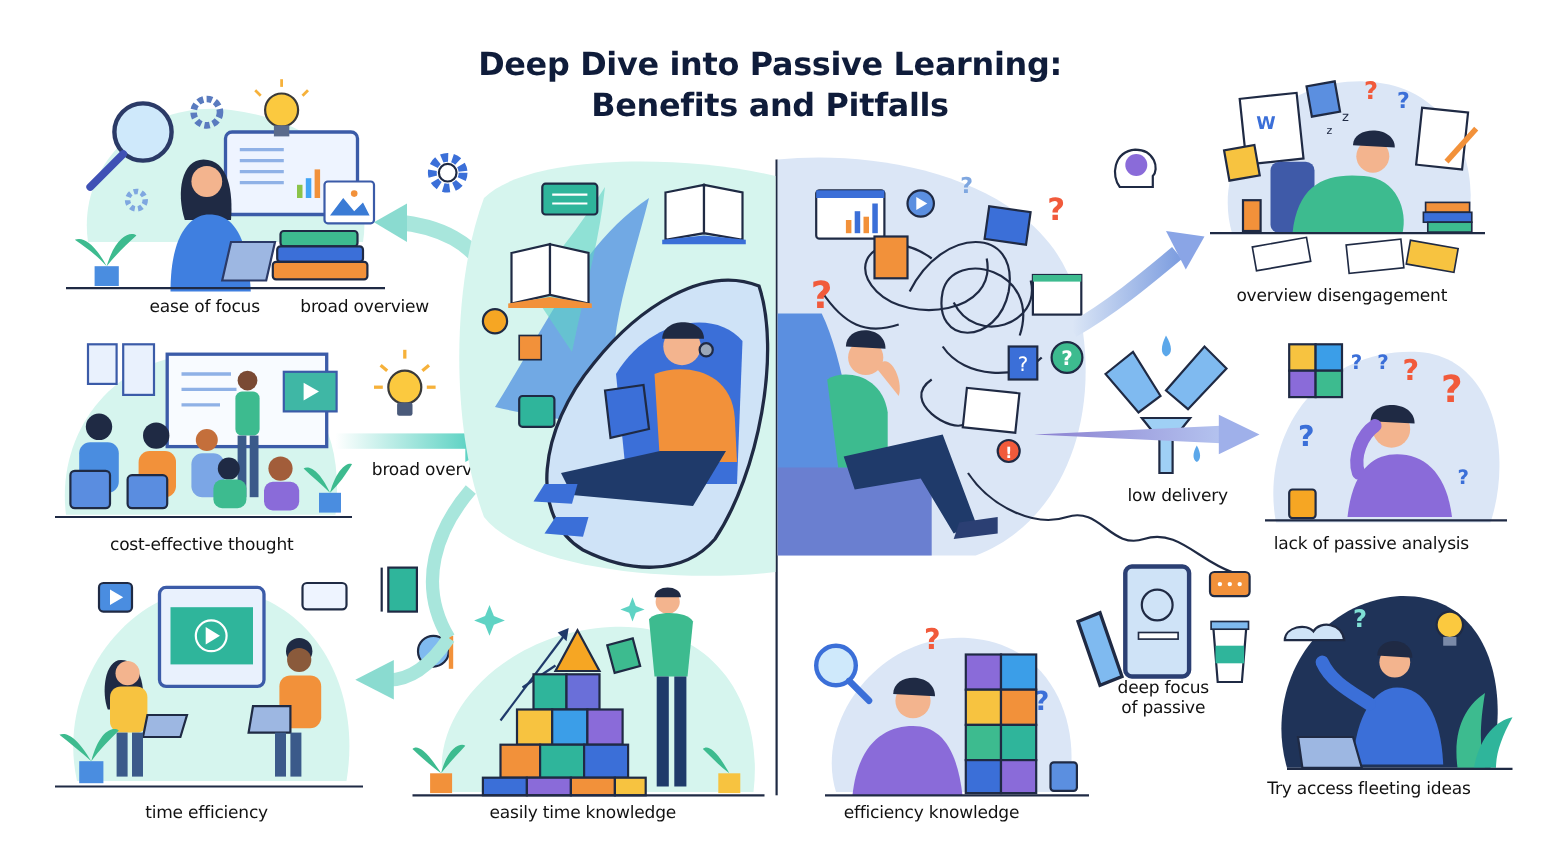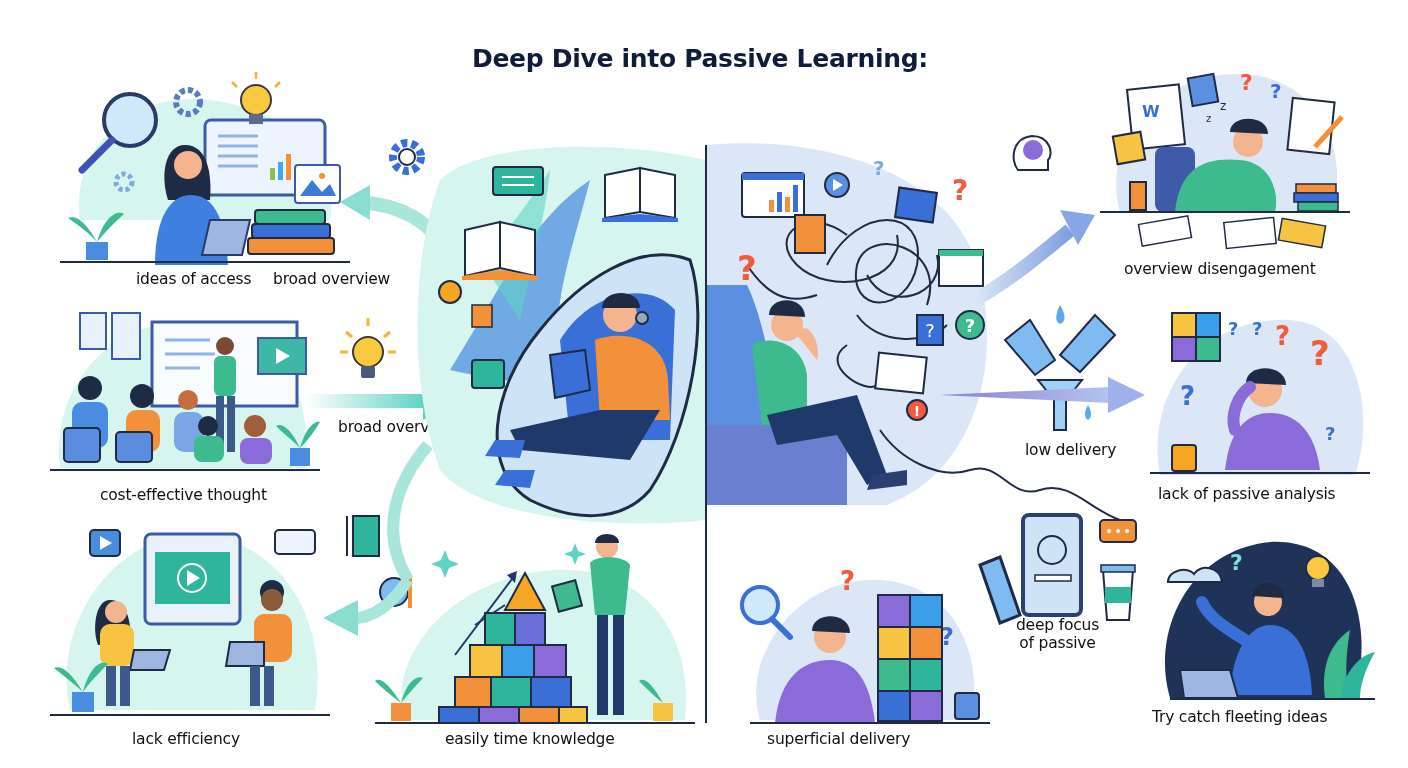--- a/index.html
+++ b/index.html
@@ -1,28 +1,29 @@
 <!DOCTYPE html>
 <html><head>
 <meta charset="utf-8">
 <style>
   html,body{margin:0;padding:0;background:#ffffff;}
   body{width:1408px;height:768px;position:relative;overflow:hidden;font-family:"Liberation Sans",sans-serif;color:#111827;}
   .abs{position:absolute;}
-  .title{position:absolute;left:330px;top:40px;width:740px;text-align:center;font-family:"DejaVu Sans",sans-serif;font-weight:bold;font-size:25px;line-height:37px;color:#0f1c3a;letter-spacing:-0.3px;}
+  .title{position:absolute;left:330px;top:40px;width:740px;text-align:center;font-family:"DejaVu Sans",sans-serif;font-weight:bold;font-size:29px;line-height:37px;color:#0f1c3a;letter-spacing:-0.3px;}
   .lbl{position:absolute;font-family:"DejaVu Sans",sans-serif;font-size:15.5px;color:#111111;white-space:nowrap;letter-spacing:-0.2px;}
   .lbl.center{text-align:center;}
   svg{position:absolute;overflow:visible;}
   .divider{position:absolute;left:705px;top:145px;width:2px;height:578px;background:#1f2a44;}
 </style>
 </head>
 <body>
 
 <div class="title">
   <div>Deep Dive into Passive Learning:</div>
+  <div>Benefits and Pitfalls</div>
 </div>
 
 <div class="divider"></div>
 
 <svg class="abs" style="left:60px;top:70px" width="290" height="195" viewBox="0 0 290 195">
   <path d="M20 150 C 10 80, 70 20, 150 30 C 230 40, 280 90, 270 150 Z" fill="#d6f5ee"></path>
 
   <circle cx="70" cy="50" r="26" fill="#cfe9fb" stroke="#2b3a67" stroke-width="4"></circle>
   <line x1="52" y1="70" x2="22" y2="100" stroke="#3f51b5" stroke-width="7" stroke-linecap="round"></line>
 
@@ -58,21 +59,21 @@
 
   <rect x="195" y="140" width="70" height="14" rx="3" fill="#3dbb8f" stroke="#1f2a44" stroke-width="2"></rect>
   <rect x="192" y="154" width="78" height="14" rx="3" fill="#3b6fd8" stroke="#1f2a44" stroke-width="2"></rect>
   <rect x="188" y="168" width="86" height="16" rx="3" fill="#f2913a" stroke="#1f2a44" stroke-width="2"></rect>
 
   <rect x="26" y="172" width="22" height="18" fill="#4a8de0"></rect>
   <path d="M37 172 C 25 150, 15 145, 8 148 C 18 155, 28 162, 37 172 Z" fill="#3dbb8f"></path>
   <path d="M37 172 C 45 145, 58 140, 64 144 C 55 152, 45 162, 37 172 Z" fill="#3dbb8f"></path>
   <line x1="0" y1="192" x2="290" y2="192" stroke="#1f2a44" stroke-width="2"></line>
 </svg>
-<div class="lbl" style="left:136px;top:270px">ideas of access</div>
+<div class="lbl" style="left:136px;top:270px">ease of focus</div>
 <div class="lbl" style="left:273px;top:270px">broad overview</div>
 
 <svg class="abs" style="left:340px;top:180px" width="120" height="80" viewBox="0 0 120 80">
   <path d="M110 75 C 90 40, 60 25, 20 22" fill="none" stroke="#a8e6dc" stroke-width="14"></path>
   <path d="M30 5 L0 22 L30 40 Z" fill="#8adbd0"></path>
 </svg>
 
 <svg class="abs" style="left:382px;top:132px" width="50" height="50" viewBox="0 0 50 50">
   <circle cx="25" cy="25" r="14" fill="none" stroke="#3b6fd8" stroke-width="8" stroke-dasharray="6 4"></circle>
   <circle cx="25" cy="25" r="8" fill="#fff" stroke="#1f2a44" stroke-width="2"></circle>
@@ -160,21 +161,21 @@
   <rect x="204" y="94" width="38" height="48" rx="10" fill="#f2913a"></rect>
   <path d="M180 122 L214 122 L214 146 L176 146 Z" fill="#9db7e2" stroke="#1f2a44" stroke-width="2"></path>
   <rect x="200" y="146" width="10" height="40" fill="#3b5a8a"></rect>
     <rect x="214" y="146" width="10" height="40" fill="#3b5a8a"></rect>
 
   <rect x="22" y="172" width="22" height="20" fill="#4a8de0"></rect>
   <path d="M33 172 C 20 150, 10 145, 4 148 C 14 156, 24 164, 33 172 Z" fill="#3dbb8f"></path>
   <path d="M33 172 C 40 145, 52 140, 58 144 C 50 152, 40 162, 33 172 Z" fill="#3dbb8f"></path>
   <line x1="0" y1="195" x2="280" y2="195" stroke="#1f2a44" stroke-width="2"></line>
 </svg>
-<div class="lbl" style="left:132px;top:730px">lack efficiency</div>
+<div class="lbl" style="left:132px;top:730px">time efficiency</div>
 
 <svg class="abs" style="left:345px;top:512px" width="40" height="50" viewBox="0 0 40 50">
   <line x1="2" y1="4" x2="2" y2="44" stroke="#1f2a44" stroke-width="2"></line>
   <rect x="8" y="4" width="26" height="40" fill="#2fb59b" stroke="#1f2a44" stroke-width="2"></rect>
 </svg>
 <svg class="abs" style="left:378px;top:572px" width="40" height="46" viewBox="0 0 40 46">
   <circle cx="16" cy="20" r="14" fill="#7fbaf0" stroke="#1f2a44" stroke-width="2"></circle>
   <rect x="30" y="6" width="4" height="30" fill="#f2913a"></rect>
 </svg>
 <svg class="abs" style="left:318px;top:440px" width="120" height="200" viewBox="0 0 120 200">
@@ -422,30 +423,30 @@
   <rect x="148" y="104" width="32" height="32" fill="#3dbb8f" stroke="#1f2a44" stroke-width="2"></rect>
   <rect x="180" y="104" width="32" height="32" fill="#2fb59b" stroke="#1f2a44" stroke-width="2"></rect>
   <rect x="148" y="136" width="32" height="30" fill="#3b6fd8" stroke="#1f2a44" stroke-width="2"></rect>
   <rect x="180" y="136" width="32" height="30" fill="#8a6bd9" stroke="#1f2a44" stroke-width="2"></rect>
   <circle cx="100" cy="82" r="16" fill="#f3b48e"></circle>
   <path d="M82 76 C 82 56, 120 56, 120 78 Z" fill="#1f2a44"></path>
   <path d="M45 168 C 50 120, 75 105, 100 105 C 125 105, 140 125, 145 168 Z" fill="#8a6bd9"></path>
   <rect x="225" y="138" width="24" height="26" rx="3" fill="#5b8fe0" stroke="#1f2a44" stroke-width="2"></rect>
   <line x1="20" y1="168" x2="260" y2="168" stroke="#1f2a44" stroke-width="2"></line>
 </svg>
-<div class="lbl" style="left:767px;top:730px">superficial delivery</div>
+<div class="lbl" style="left:767px;top:730px">efficiency knowledge</div>
 
 <svg class="abs" style="left:1150px;top:530px" width="230" height="170" viewBox="0 0 230 170">
   <path d="M20 168 C 0 100, 40 20, 120 12 C 200 8, 225 90, 205 168 Z" fill="#1f3358"></path>
   <path d="M18 52 C 18 40, 38 36, 44 44 C 50 34, 70 36, 72 52 Z" fill="#cfe3f7" stroke="#1f2a44" stroke-width="2"></path>
   <text x="80" y="40" font-family="DejaVu Sans, sans-serif" font-size="22" font-weight="bold" fill="#7fe0d4">?</text>
   <circle cx="168" cy="38" r="12" fill="#fbc93f" stroke="#1f2a44" stroke-width="2"></circle>
   <rect x="162" y="49" width="12" height="8" fill="#7a8aa8"></rect>
   <circle cx="118" cy="72" r="14" fill="#f3b48e"></circle>
   <path d="M102 66 C 102 48, 134 48, 134 68 Z" fill="#1f2a44"></path>
   <path d="M80 165 C 82 120, 100 95, 120 95 C 145 95, 160 120, 162 165 Z" fill="#3b6fd8"></path>
   <path d="M95 110 C 80 100, 60 90, 52 72" fill="none" stroke="#3b6fd8" stroke-width="12" stroke-linecap="round"></path>
   <path d="M30 140 L80 140 L88 168 L34 168 Z" fill="#9db7e2" stroke="#1f2a44" stroke-width="2"></path>
   <path d="M175 168 C 170 130, 185 110, 200 100 C 195 130, 195 150, 200 168 Z" fill="#3dbb8f"></path>
   <path d="M190 168 C 195 140, 210 125, 225 122 C 215 140, 210 155, 210 168 Z" fill="#2fb59b"></path>
   <line x1="20" y1="169" x2="225" y2="169" stroke="#1f2a44" stroke-width="2"></line>
 </svg>
-<div class="lbl" style="left:1152px;top:708px">Try catch fleeting ideas</div>
+<div class="lbl" style="left:1152px;top:708px">Try access fleeting ideas</div>
 
 </body></html>

